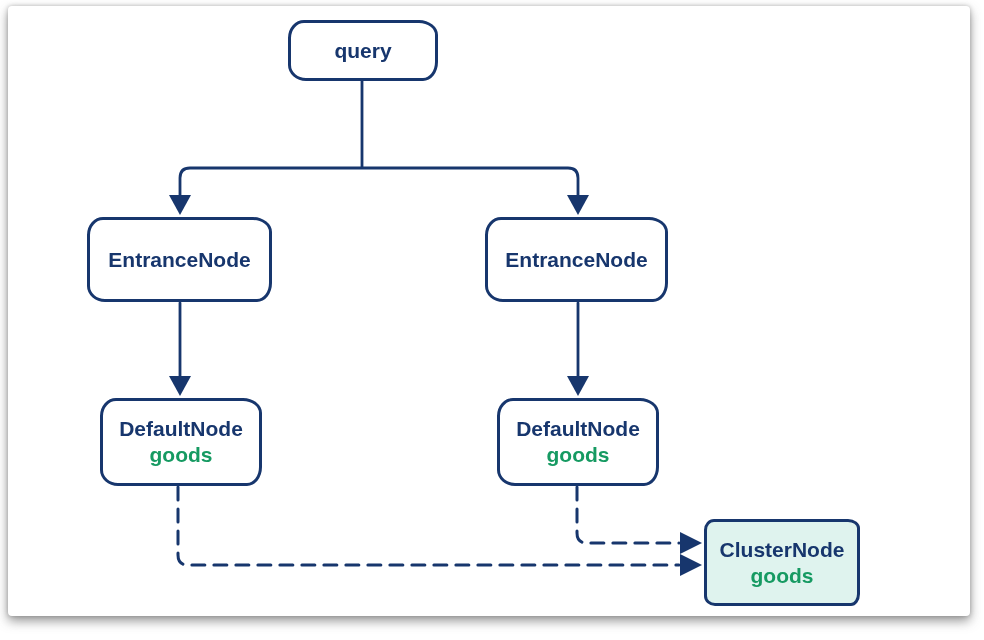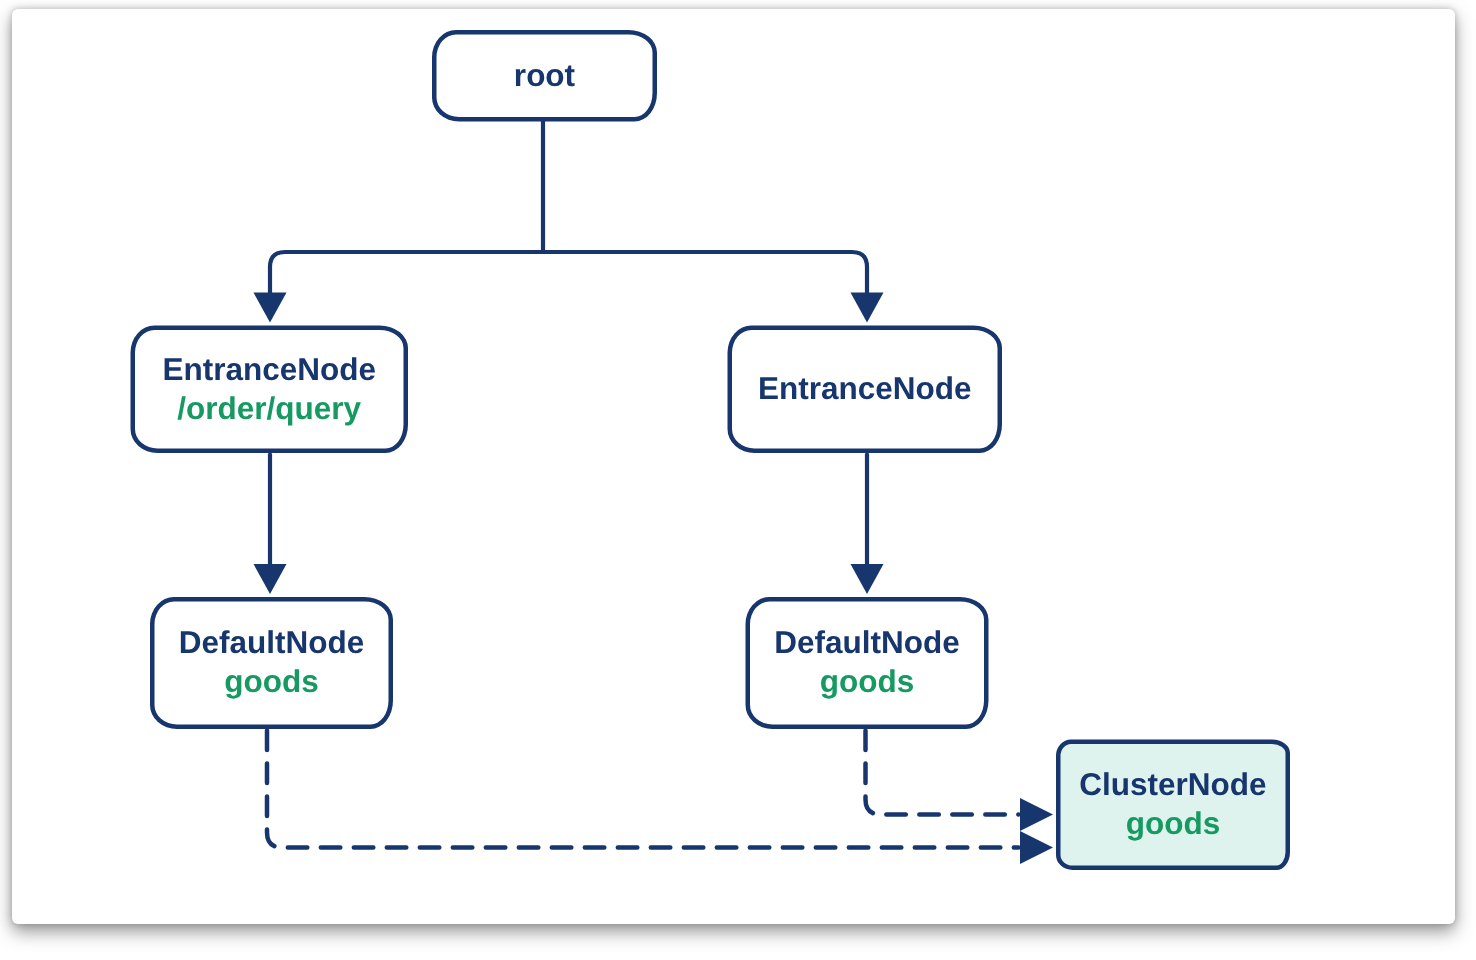--- a/index.html
+++ b/index.html
@@ -29,21 +29,21 @@
     border-radius: 16px 19px 15px 18px / 18px 15px 19px 16px;
     font-weight:bold; font-size:21px; line-height:26px; color:var(--navy);
   }
   .node .title { color:var(--navy); }
   .node .sub   { color:var(--green); }
   #node-root          { left:288px; top:20px;  width:150px; height:61px; }
   #node-entrance-query{ left:87px;  top:217px; width:185px; height:85px; }
   #node-entrance-save { left:485px; top:217px; width:183px; height:85px; }
   #node-default-query { left:100px; top:398px; width:162px; height:88px; }
   #node-default-save  { left:497px; top:398px; width:162px; height:88px; }
-  #node-cluster-goods { left:704px; top:493px; width:156px; height:87px;
+  #node-cluster-goods { left:704px; top:519px; width:156px; height:87px;
                         background:var(--cluster-bg); border-radius:10px 12px 9px 11px / 11px 9px 12px 10px; }
 </style>
 </head>
 <body>
 
 <div class="page">
   <div class="canvas"></div>
 
   <svg class="wires" viewBox="0 0 984 640" xmlns="http://www.w3.org/2000/svg" aria-hidden="true">
 
@@ -58,26 +58,25 @@
     <path d="M 578 303 V 377"></path>
     <polygon points="567,376 589,376 578,396"></polygon>
 
     <path class="dashed" d="M 178 487 V 555 Q 178 565 188 565 H 679"></path>
     <polygon points="680,554 680,576 702,565"></polygon>
     <path class="dashed" d="M 577 487 V 533 Q 577 543 587 543 H 679"></path>
     <polygon points="680,532 680,554 702,543"></polygon>
   </svg>
 
   <div class="node" id="node-root">
-    <span class="title">root</span>
+    <span class="title">query</span>
   </div>
 
   <div class="node" id="node-entrance-query">
     <span class="title">EntranceNode</span>
-    <span class="sub">/order/query</span>
   </div>
 
   <div class="node" id="node-entrance-save">
     <span class="title">EntranceNode</span>
   </div>
 
   <div class="node" id="node-default-query">
     <span class="title">DefaultNode</span>
     <span class="sub">goods</span>
   </div>

